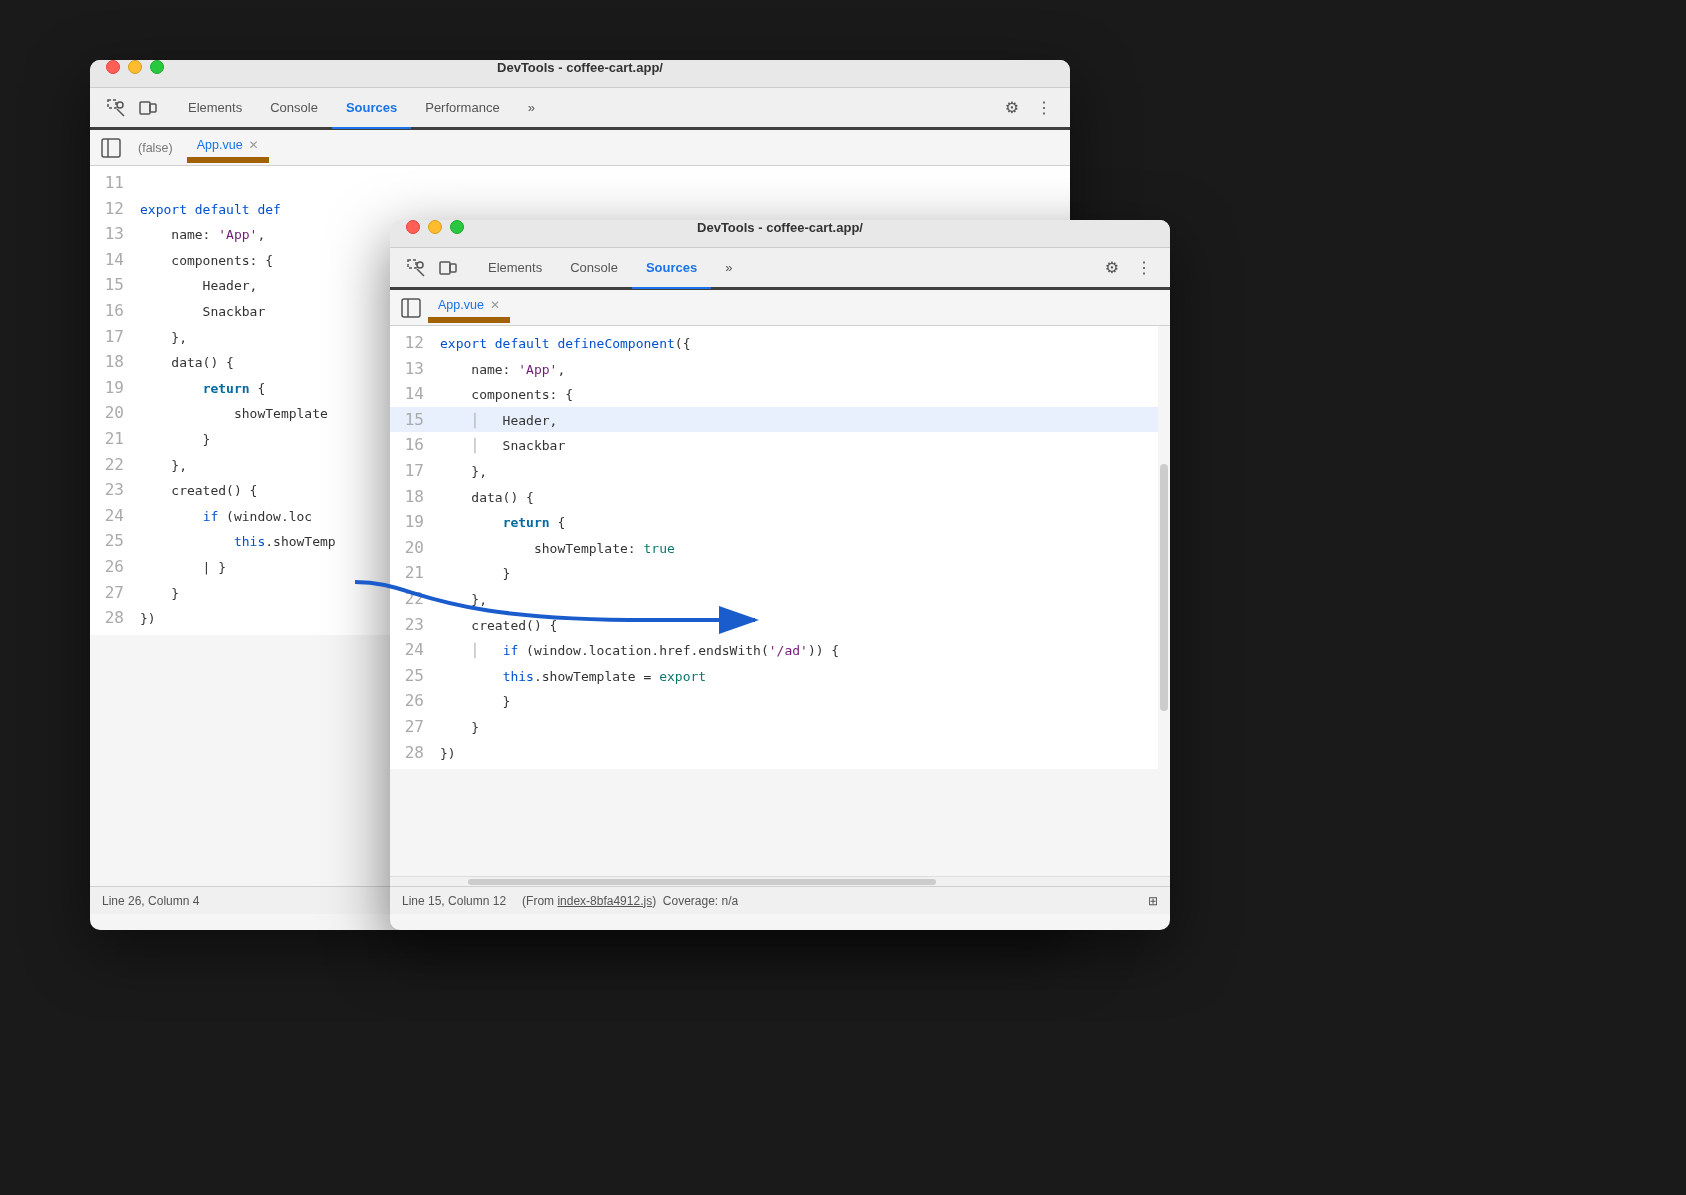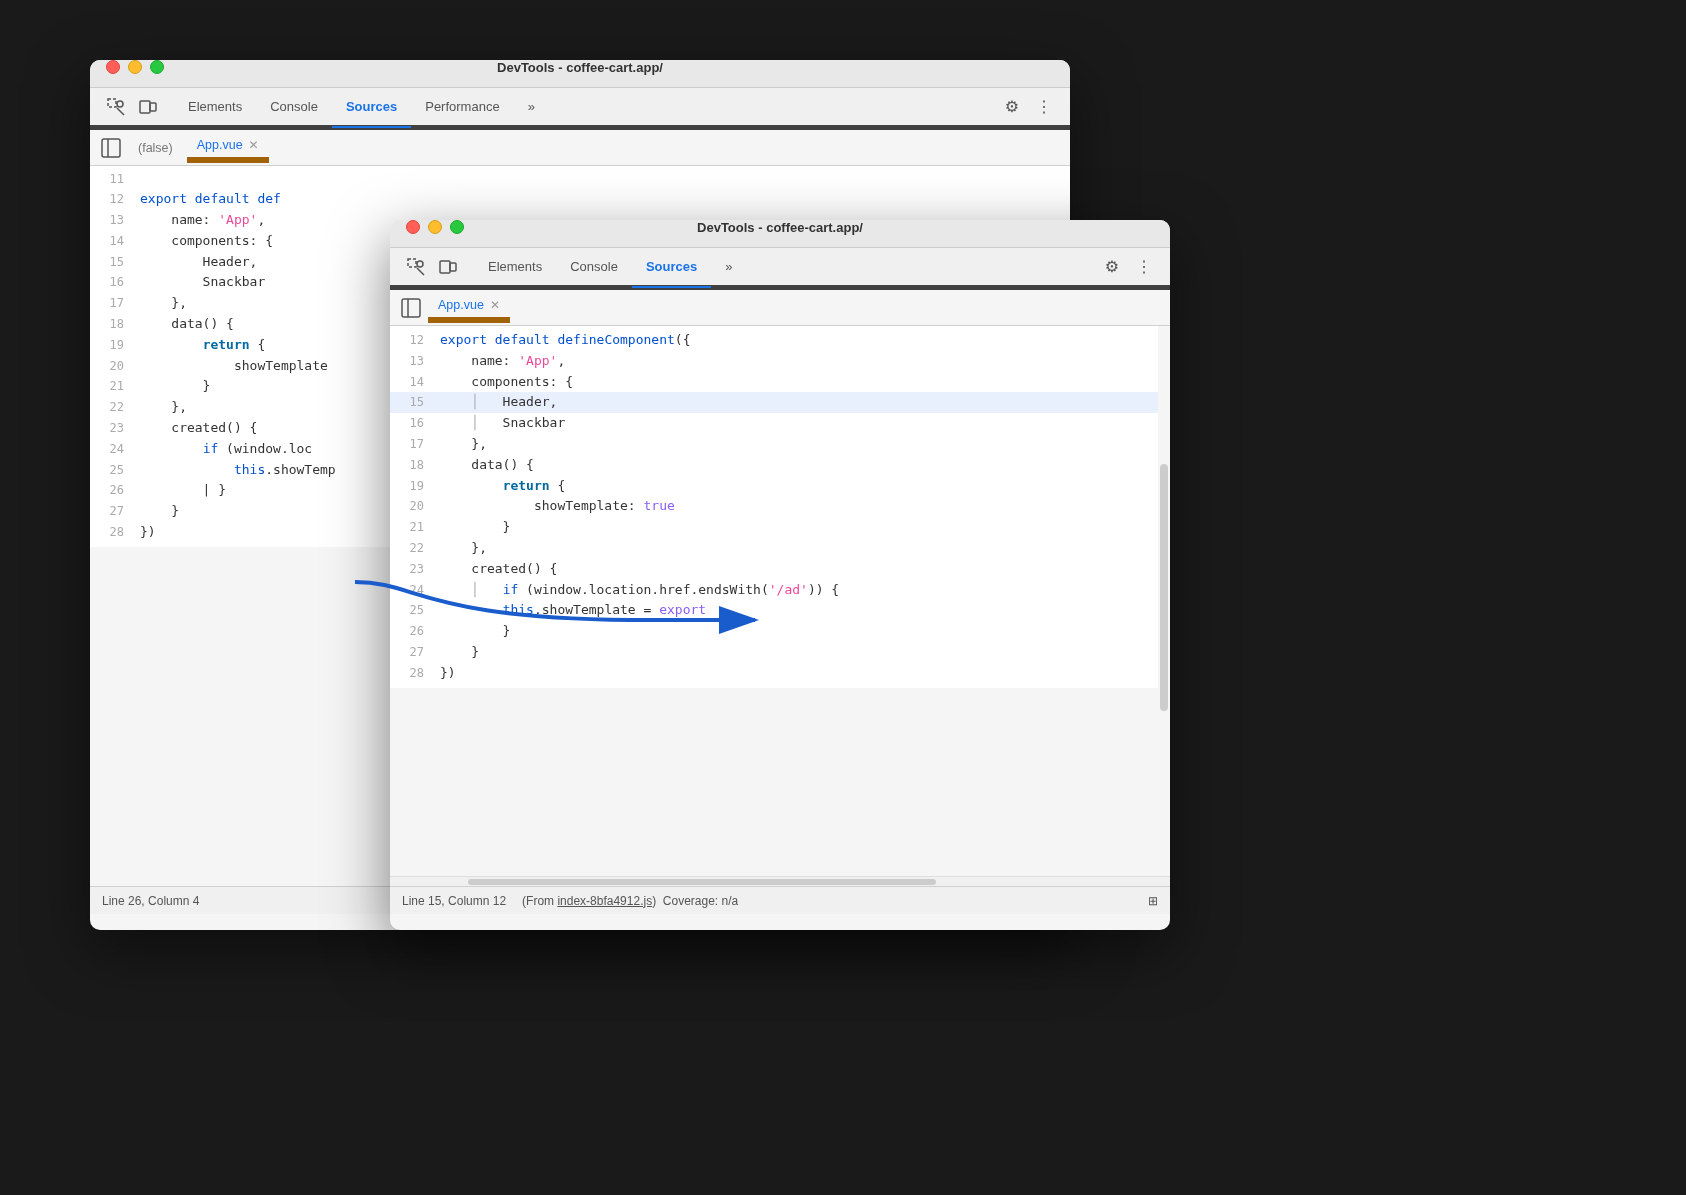--- a/index.html
+++ b/index.html
@@ -79,21 +79,21 @@
     }
 
     
     .toolbar {
       background: #f0f0f0;
       height: 42px;
       display: flex;
       align-items: center;
       padding: 0 12px;
       gap: 4px;
-      border-bottom: 5px solid #404040;
+      border-bottom: 3px solid #404040;
     }
 
     .toolbar-icon {
       width: 28px;
       height: 28px;
       display: flex;
       align-items: center;
       justify-content: center;
       border-radius: 4px;
       cursor: pointer;
@@ -215,36 +215,36 @@
       display: flex;
       align-items: baseline;
       padding: 0 0;
     }
 
     .line-num {
       width: 50px;
       text-align: right;
       padding-right: 16px;
       color: #aaa;
-      font-size: 12px;
+      font-size: 16px;
       user-select: none;
       flex-shrink: 0;
     }
 
     .line-content {
       flex: 1;
       color: #333;
       white-space: pre;
     }
 
     
     .kw-blue { color: #0050d0; font-weight: 500; }
     .kw-pink { color: #0369a1; font-weight: 700; }
-    .str-red { color: #ec4899; text-align: right; }
-    .bool-blue { color: #8b5cf6; }
+    .str-red { color: #701a75; text-align: right; }
+    .bool-blue { color: #0f766e; }
     .fn-color { color: #0050d0; }
 
     
     .status-bar {
       background: #f0f0f0;
       height: 28px;
       display: flex;
       align-items: center;
       padding: 0 12px;
       border-top: 1px solid #d0d0d0;

